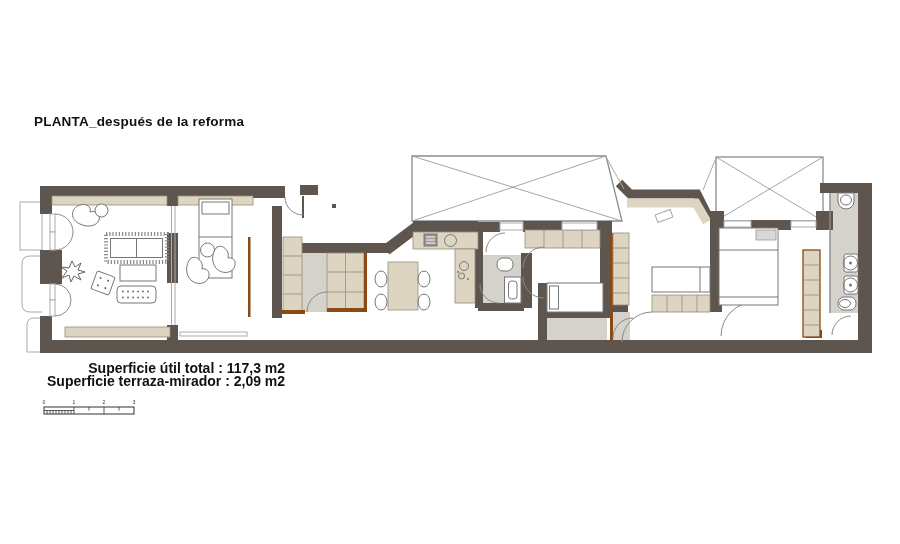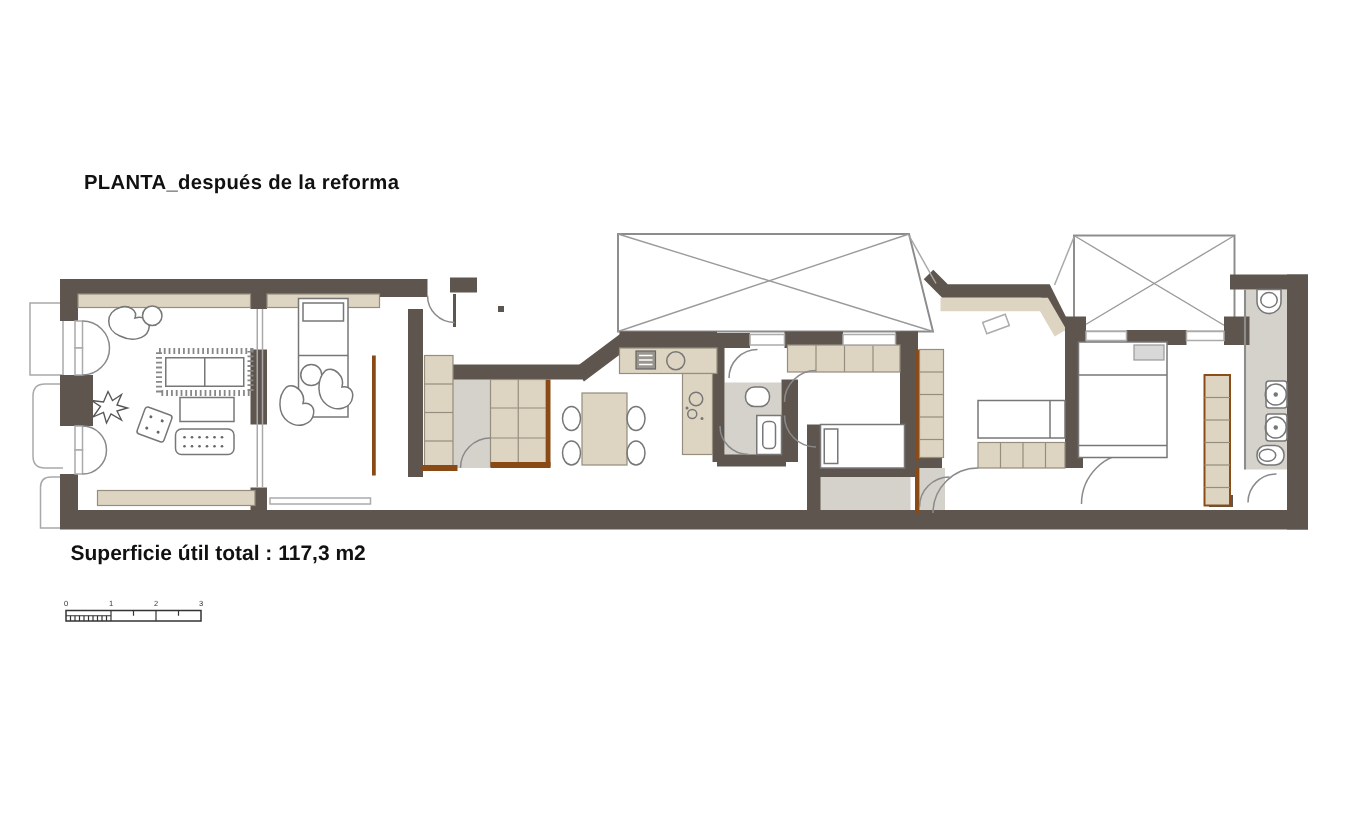--- a/index.html
+++ b/index.html
@@ -1,18 +1,18 @@
 <!DOCTYPE html>
 <html style="--bg: #ffffff; --text: #111111; --wall: #5e564e; --cabinet: #ddd5c1; --cabinetline: #958d7e; --floor: #d5d1cb; --accent: #8a4a15; --line: #8a8a8a; --furniture: #777777;"><head>
 <meta charset="utf-8">
 <style>
   html,body{margin:0;padding:0;background:#fff;}
   .page{position:relative;width:900px;height:544px;background:var(--bg,#ffffff);overflow:hidden;
         font-family:"Liberation Sans",sans-serif;color:var(--text,#111);}
-  .title{position:absolute;left:56px;top:114px;font-size:13.5px;font-weight:bold;letter-spacing:.2px;}
+  .title{position:absolute;left:34px;top:114px;font-size:13.5px;font-weight:bold;letter-spacing:.2px;}
   .legend{position:absolute;left:47px;top:362px;font-size:14px;font-weight:bold;line-height:13px;text-align:right;}
   svg{position:absolute;left:0;top:0;}
   .w{fill:var(--wall,#5e564e);}
   .wl{stroke:var(--wall,#5e564e);fill:none;}
   .cab{fill:var(--cabinet,#ddd5c1);stroke:var(--cabinetline,#958d7e);stroke-width:.8;}
   .cabL{stroke:var(--cabinetline,#958d7e);stroke-width:.8;fill:none;}
   .cabBand{stroke:var(--cabinet,#ddd5c1);fill:none;}
   .floor{fill:var(--floor,#d5d1cb);}
   .furn{fill:#ffffff;stroke:var(--furniture,#777);stroke-width:1;}
   .furnN{fill:none;stroke:var(--furniture,#777);stroke-width:1;}
@@ -318,15 +318,16 @@
           <line x1="68" y1="410.5" x2="68" y2="414"></line>
         <line x1="71" y1="410.5" x2="71" y2="414"></line>
       </g>
       <line class="sbt" x1="89" y1="407" x2="89" y2="410.5"></line>
       <line class="sbt" x1="119" y1="407" x2="119" y2="410.5"></line>
     </g>
   </svg>
 
   <div class="legend">
     <div>Superficie útil total : 117,3 m2</div>
+    <div>Superficie terraza-mirador : 2,09 m2</div>
   </div>
 
 </div>
 
 </body></html>

